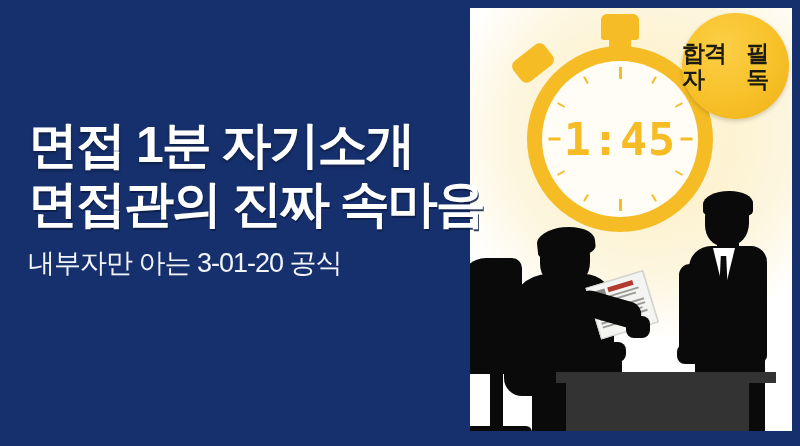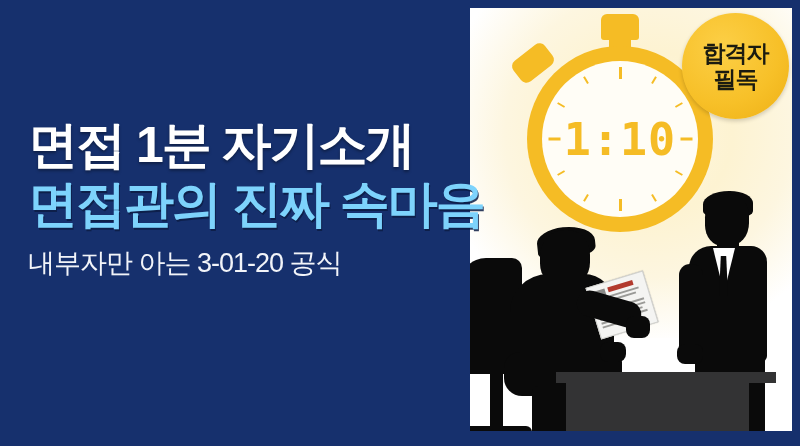--- a/index.html
+++ b/index.html
@@ -119,33 +119,33 @@
   .cd-gap{position:absolute;left:52px;top:200px;width:7px;height:48px;background:#ffffff;}
   .cd-shoe{position:absolute;top:240px;height:13px;background:#0a0a0a;border-radius:3px 7px 3px 3px;}
 
   
   #panel-floor{position:absolute;left:0;bottom:0;width:100%;height:7px;background:#16306d;}
 
   
   #badge{
     position:absolute;left:682px;top:13px;width:107px;height:106px;border-radius:50%;
     background:radial-gradient(circle at 38% 32%,#FCCF46 0%,#F7C028 58%,#EDAF15 100%);
-    display:flex;flex-direction:column;align-items:center;justify-content:center;
+    display:flex;flex-direction:row;align-items:center;justify-content:center;
     box-shadow:0 2px 4px rgba(0,0,0,.18);
   }
   #badge div{color:#1b1b10;font-weight:bold;font-size:23px;line-height:26px;letter-spacing:-1px;}
 
   
   #copy{position:absolute;left:28px;top:116px;width:470px;}
   #headline-1{
     color:#ffffff;font-size:50px;font-weight:bold;letter-spacing:-2px;line-height:58px;
     white-space:nowrap;text-shadow:0 2px 3px rgba(0,0,0,.35);
   }
   #headline-2{
-    color:#7dd3fc;font-size:50px;font-weight:bold;letter-spacing:-2px;line-height:60px;
+    color:#ffffff;font-size:50px;font-weight:bold;letter-spacing:-2px;line-height:60px;
     white-space:nowrap;text-shadow:1px 2px 0 rgba(12,28,68,.85);
   }
   #subline{
     color:#f2f4f9;font-size:27px;font-weight:normal;letter-spacing:-1px;
     line-height:34px;margin-top:12px;white-space:nowrap;
   }
 </style>
 </head>
 <body>
 
@@ -166,21 +166,21 @@
           <div class="tick" style="transform:rotate(60deg)"></div>
           <div class="tick major" style="transform:rotate(90deg)"></div>
           <div class="tick" style="transform:rotate(120deg)"></div>
           <div class="tick" style="transform:rotate(150deg)"></div>
           <div class="tick major" style="transform:rotate(180deg)"></div>
           <div class="tick" style="transform:rotate(210deg)"></div>
           <div class="tick" style="transform:rotate(240deg)"></div>
           <div class="tick major" style="transform:rotate(270deg)"></div>
           <div class="tick" style="transform:rotate(300deg)"></div>
           <div class="tick" style="transform:rotate(330deg)"></div>
-          <div id="digits">1:10</div>
+          <div id="digits">1:45</div>
         </div>
       </div>
     </div>
 
     <div id="chair">
       <div class="chair-arm"></div>
       <div class="chair-back"></div>
       <div class="chair-seat"></div>
       <div class="chair-post"></div>
       <div class="chair-base"></div>

